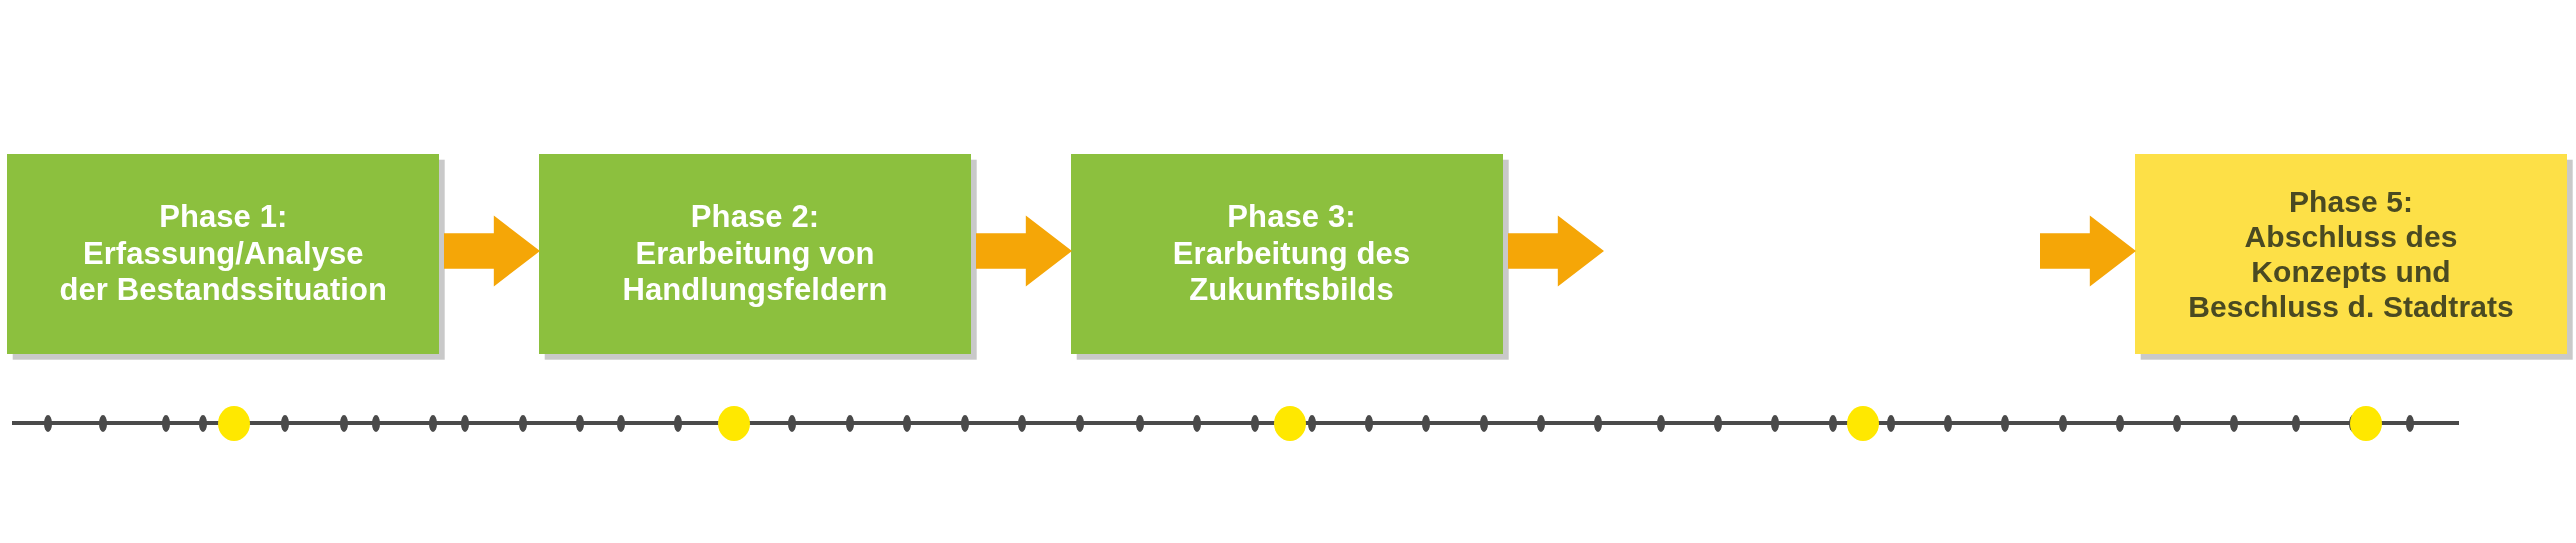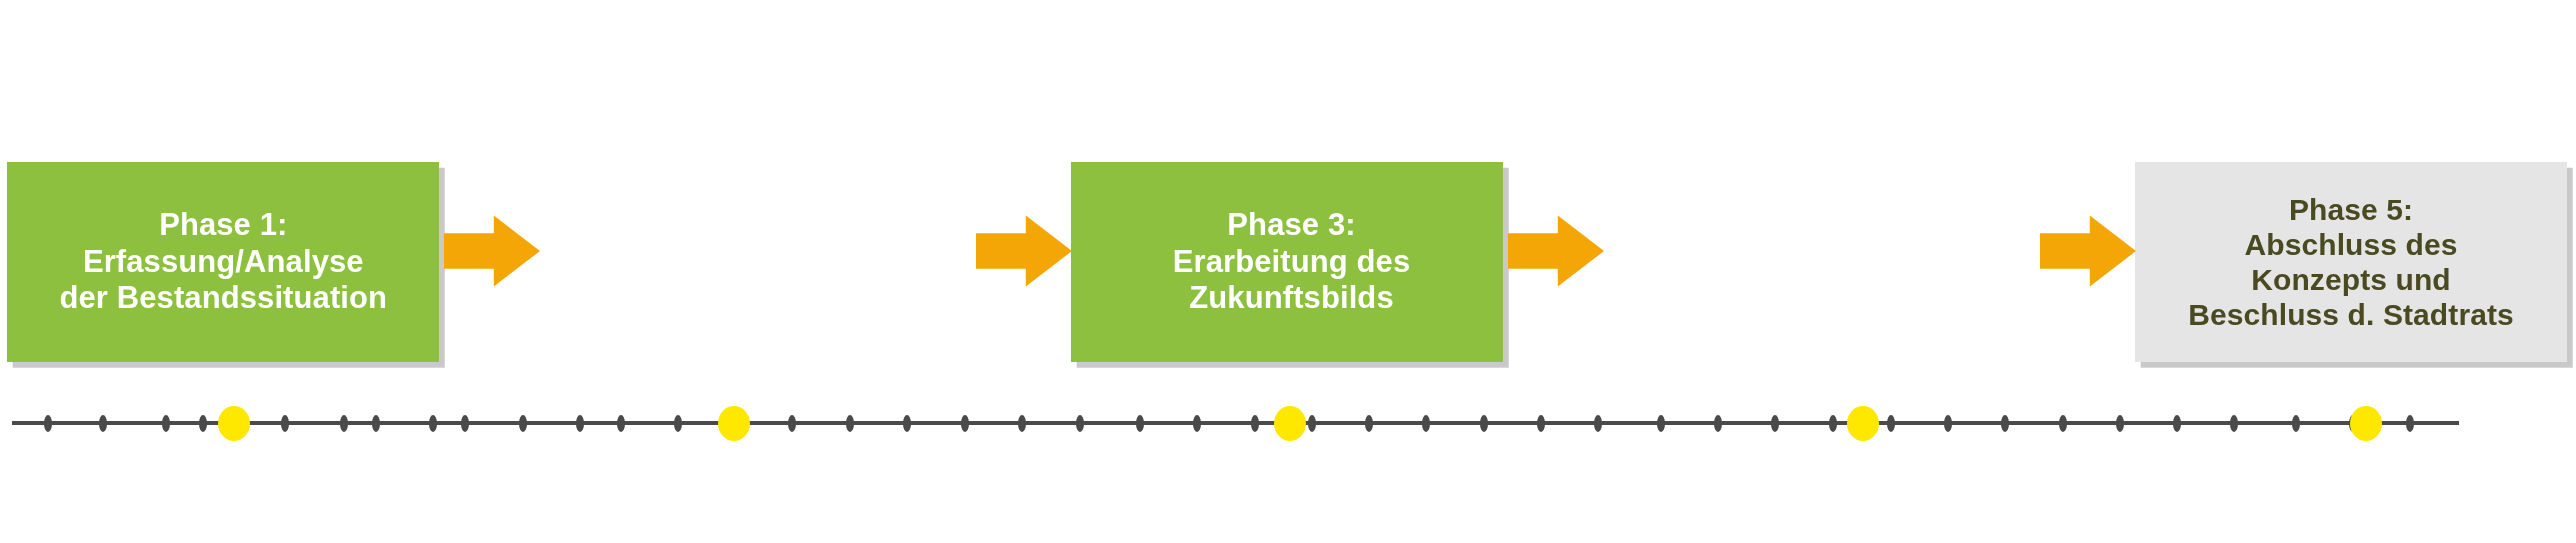--- a/index.html
+++ b/index.html
@@ -25,21 +25,21 @@
   
   .phase-row {
     position: absolute;
     left: 0;
     top: 150px;
     width: 2576px;
     height: 208px;
   }
   .phase-box {
     position: absolute;
-    top: 12px;
+    top: 4px;
     height: 200px;
     box-sizing: border-box;
     display: flex;
     align-items: center;
     justify-content: center;
     text-align: center;
     box-shadow: 5.7px 5.7px 0 0 #c9c9c9;
   }
   .phase-box .phase-label {
     font-weight: bold;
@@ -49,21 +49,21 @@
     white-space: pre-line;
     padding: 0 5.2px;
   }
   .phase-box.green {
     background: #8CC03E;
   }
   .phase-box.green .phase-label {
     color: #ffffff;
   }
   .phase-box.orange {
-    background: #e5e5e5;
+    background: #fde047;
   }
   .phase-box.orange .phase-label {
     color: #4A4A22;
     font-size: 30px;
     line-height: 1.17;
   }
 
   .box-1 { left: 7.3px;   width: 432px; }
   .box-2 { left: 539px; width: 432px; }
   .box-3 { left: 1071px; width: 432px; padding-left: 9px; }
@@ -124,20 +124,25 @@
 <div id="process-diagram">
 
   <div class="phase-row">
 
     <div class="phase-box green box-1">
       <div class="phase-label">Phase 1:
 Erfassung/Analyse
 der Bestandssituation</div>
     </div>
 
+    <div class="phase-box green box-2">
+      <div class="phase-label">Phase 2:
+Erarbeitung von
+Handlungsfeldern</div>
+    </div>
 
     <div class="phase-box green box-3">
       <div class="phase-label">Phase 3:
 Erarbeitung des
 Zukunftsbilds</div>
     </div>
 
 
     <div class="phase-box orange box-5">
       <div class="phase-label">Phase 5:

